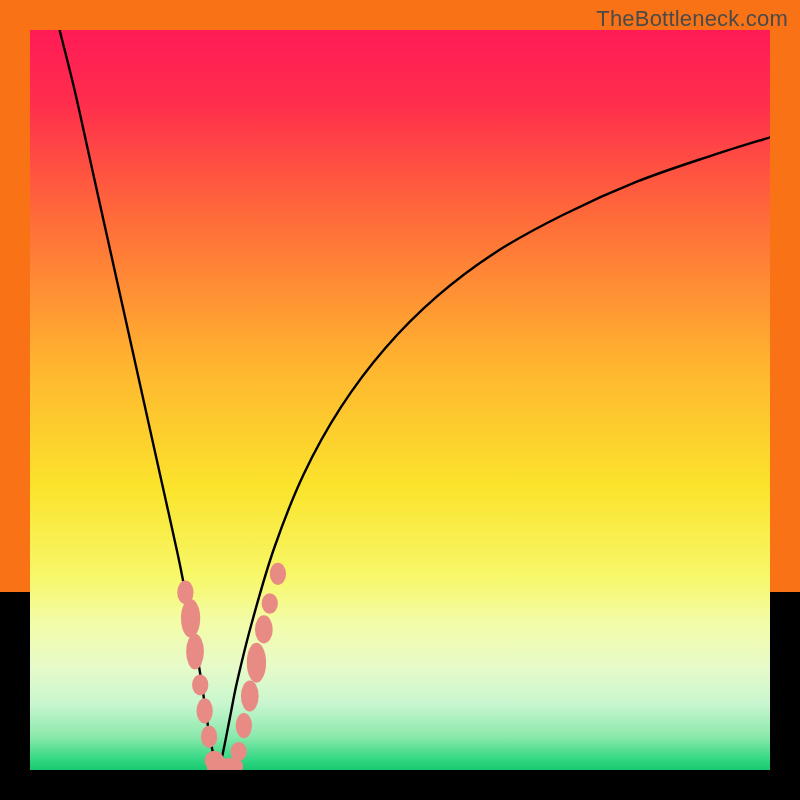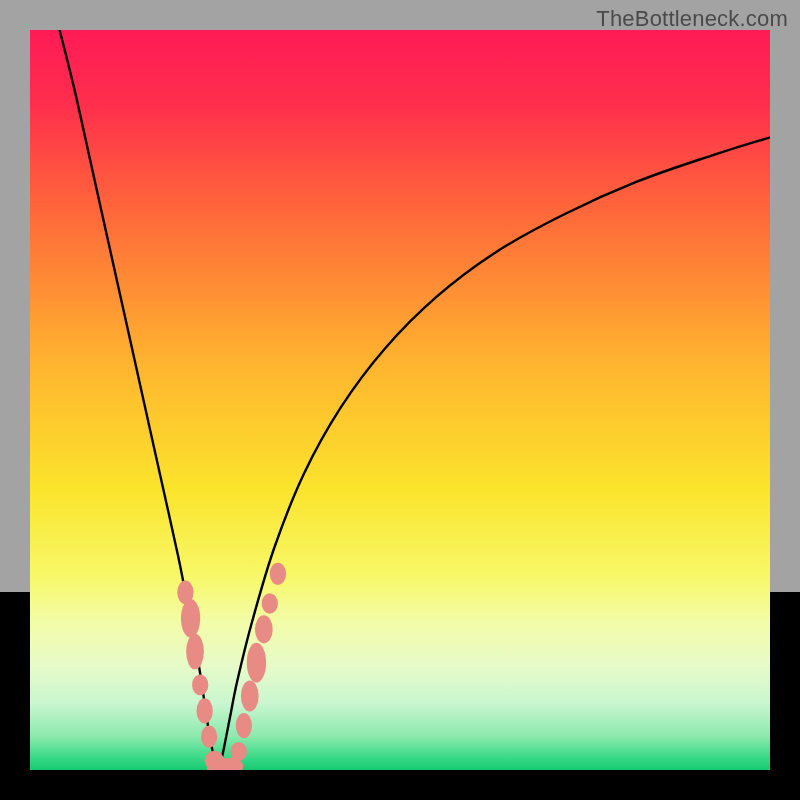--- a/index.html
+++ b/index.html
@@ -8,21 +8,21 @@
     width: 800px;
     height: 800px;
     overflow: hidden;
     background: #000;
     font-family: Arial, Helvetica, sans-serif;
   }
   .frame {
     position: relative;
     width: 800px;
     height: 592px;
-    background: #a3a3a3;
+    background: #f97316;
   }
   .plot-area {
     position: absolute;
     left: 30px;
     top: 30px;
     width: 740px;
     height: 740px;
     overflow: hidden;
   }
   .watermark {

